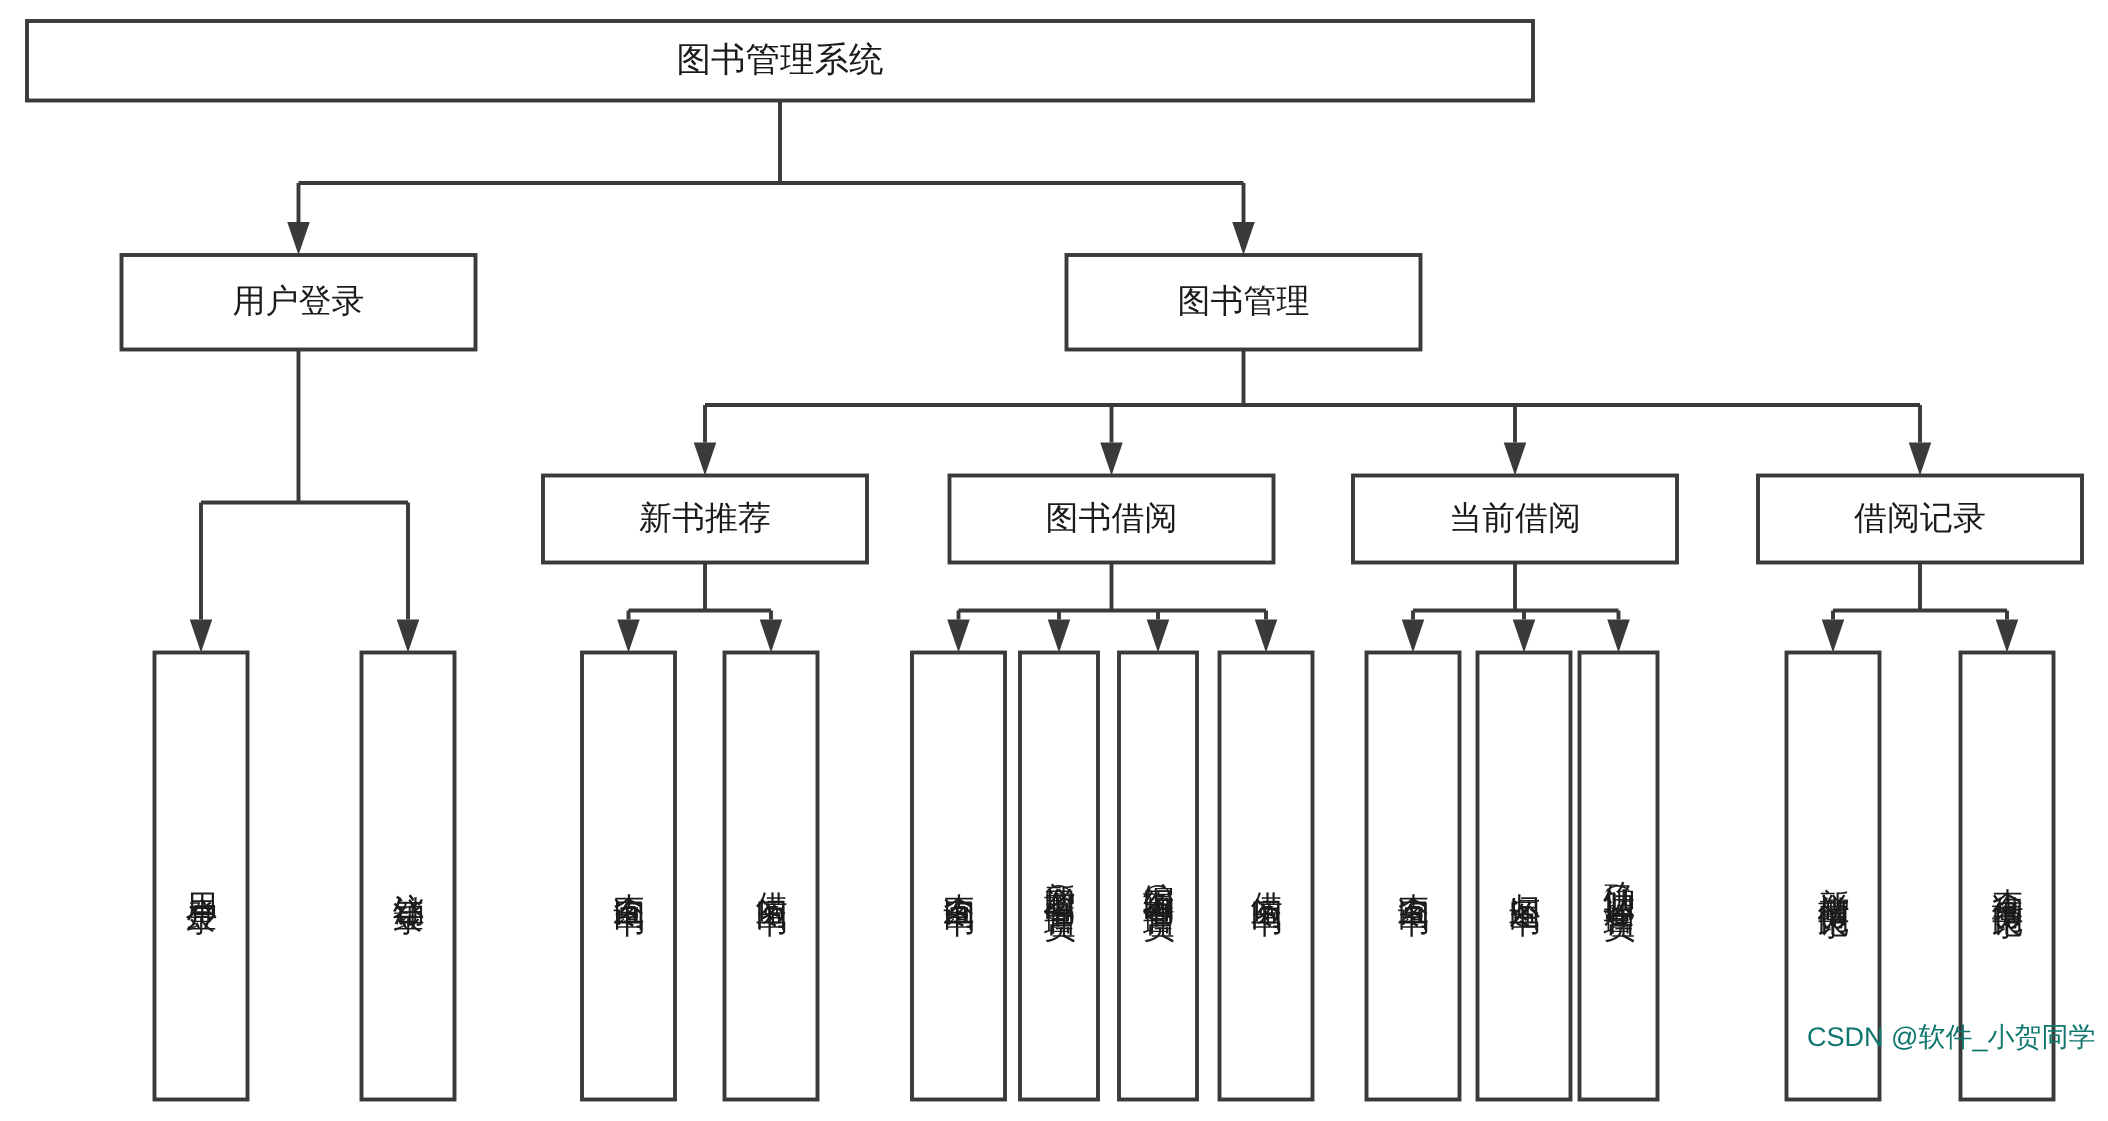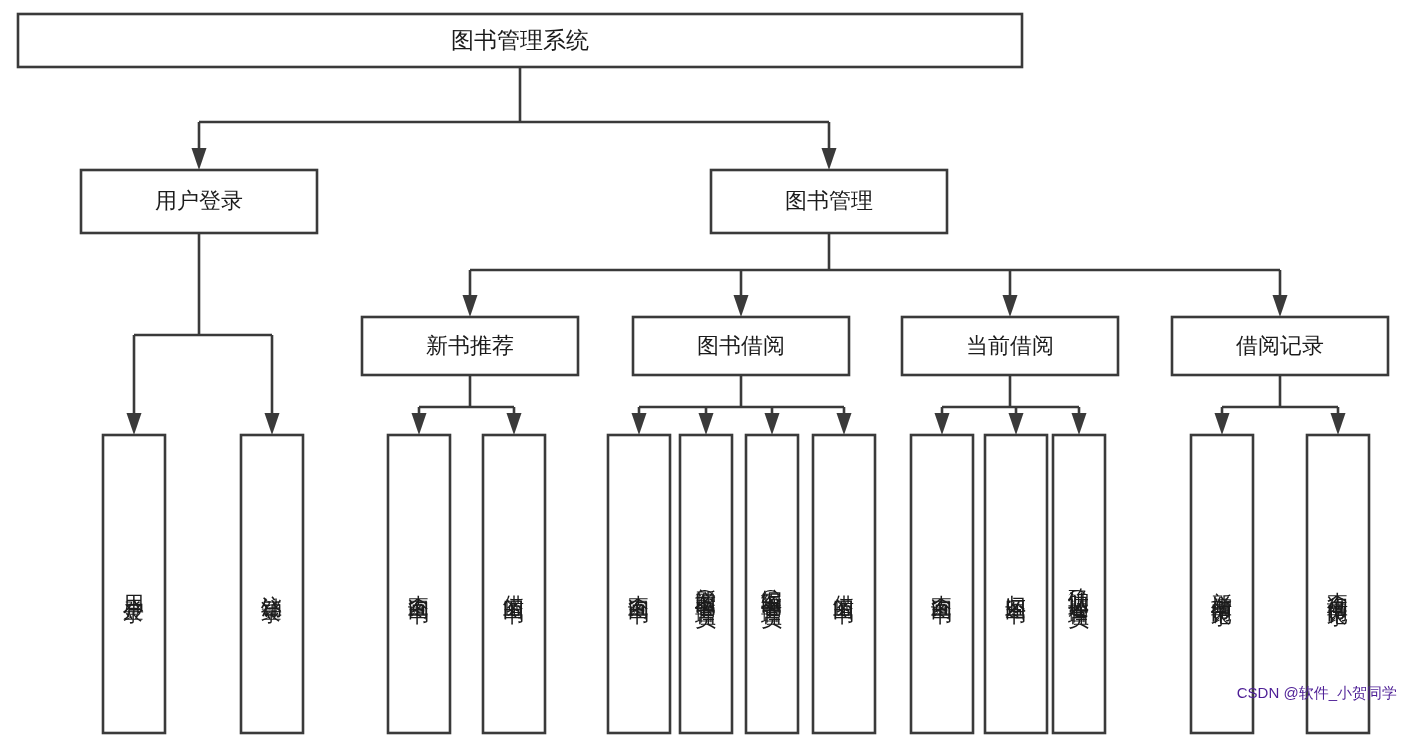--- a/index.html
+++ b/index.html
@@ -65,22 +65,22 @@
     white-space: nowrap;
     text-align: center;
     transform: translateX(-50%);
     pointer-events: none;
   }
   .watermark {
     position: absolute;
     right: 8px;
     bottom: 6px;
     font-family: "Liberation Sans", "DejaVu Sans", sans-serif;
-    font-size: 15px;
-    color: #4c1d95;
+    font-size: 18px;
+    color: #0f766e;
     white-space: nowrap;
     user-select: none;
   }
 </style>
 </head>
 <body>
 
 <div id="diagram-root">
 
   <svg class="flow" viewBox="0 0 1405 747">

